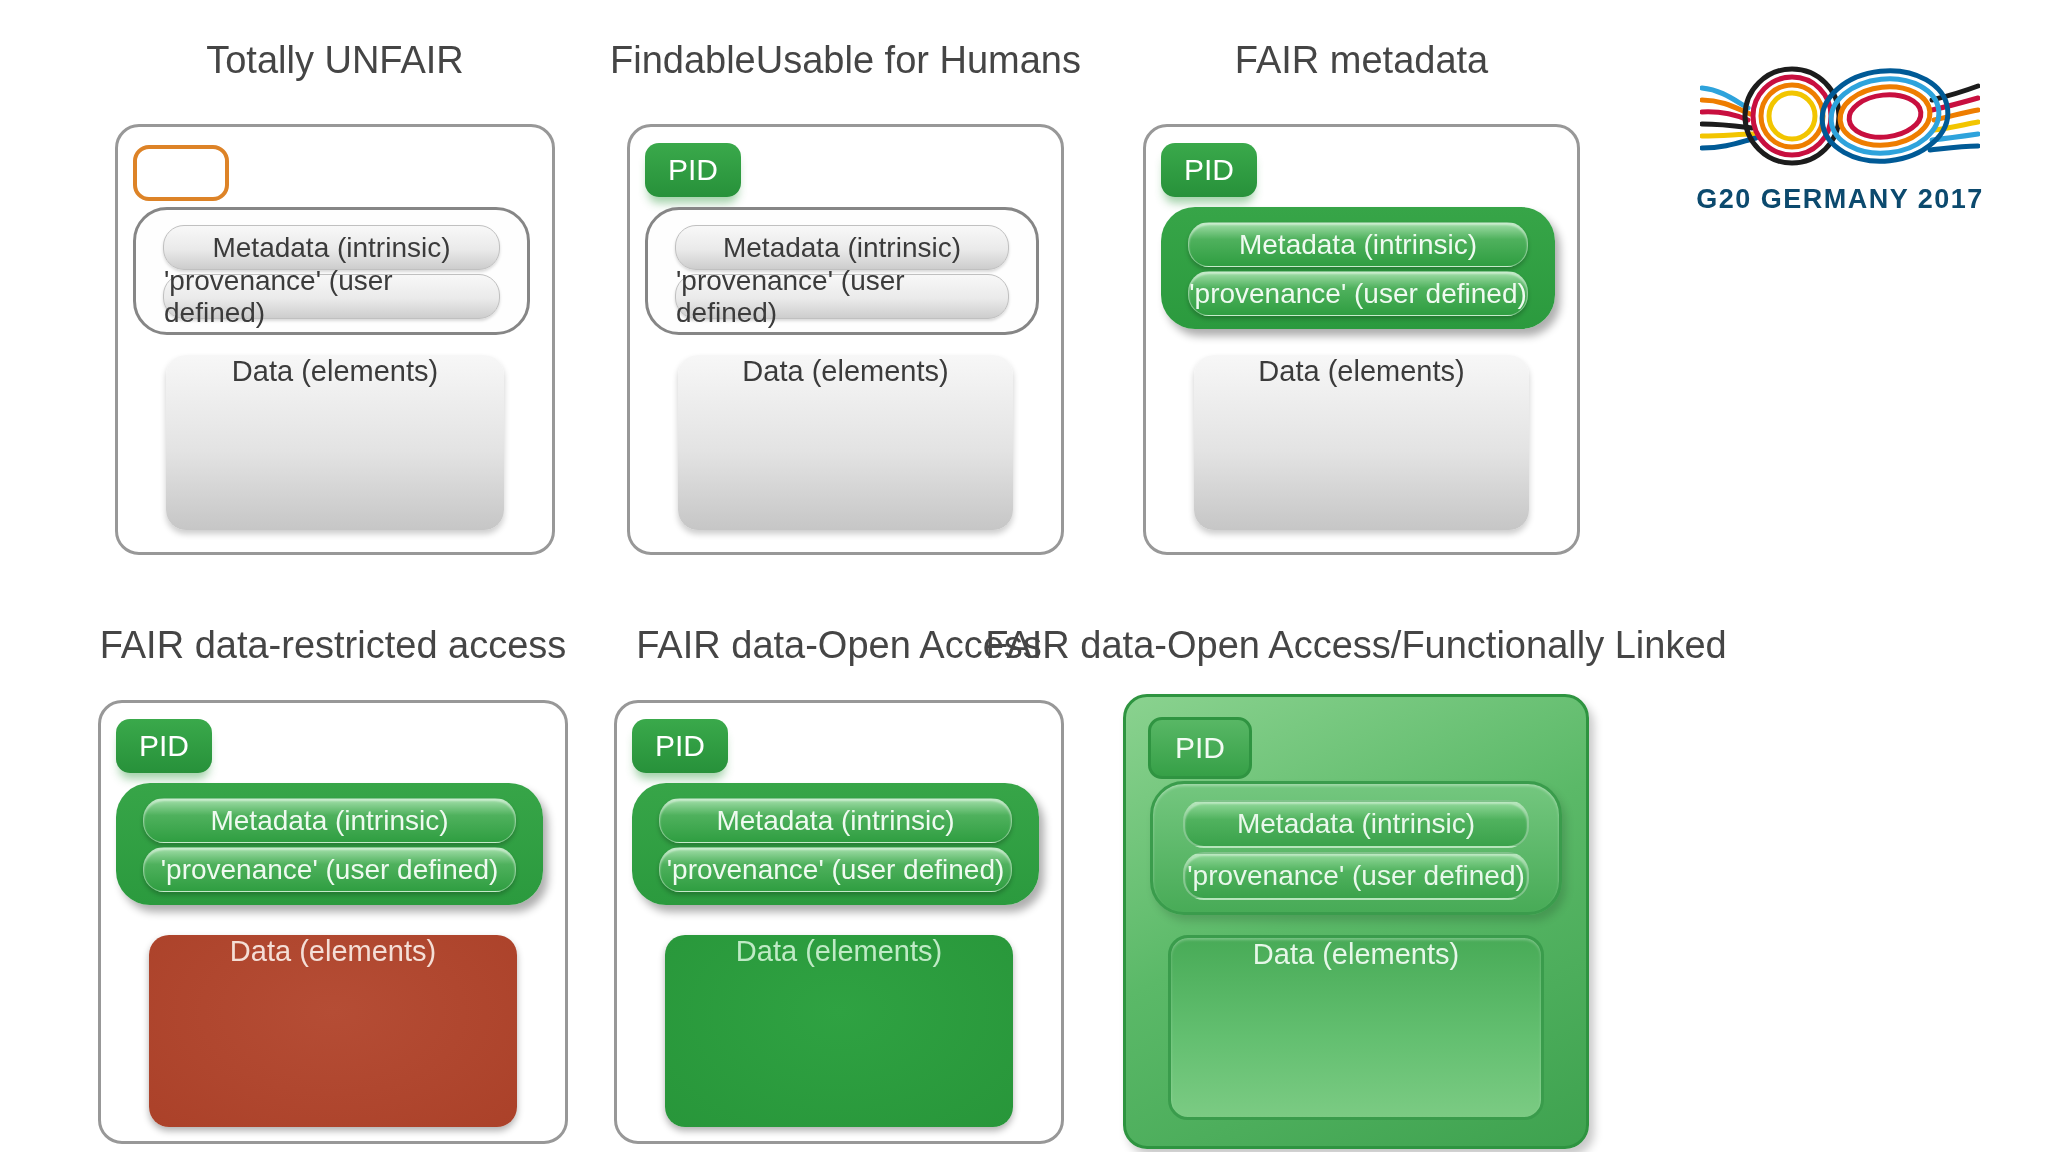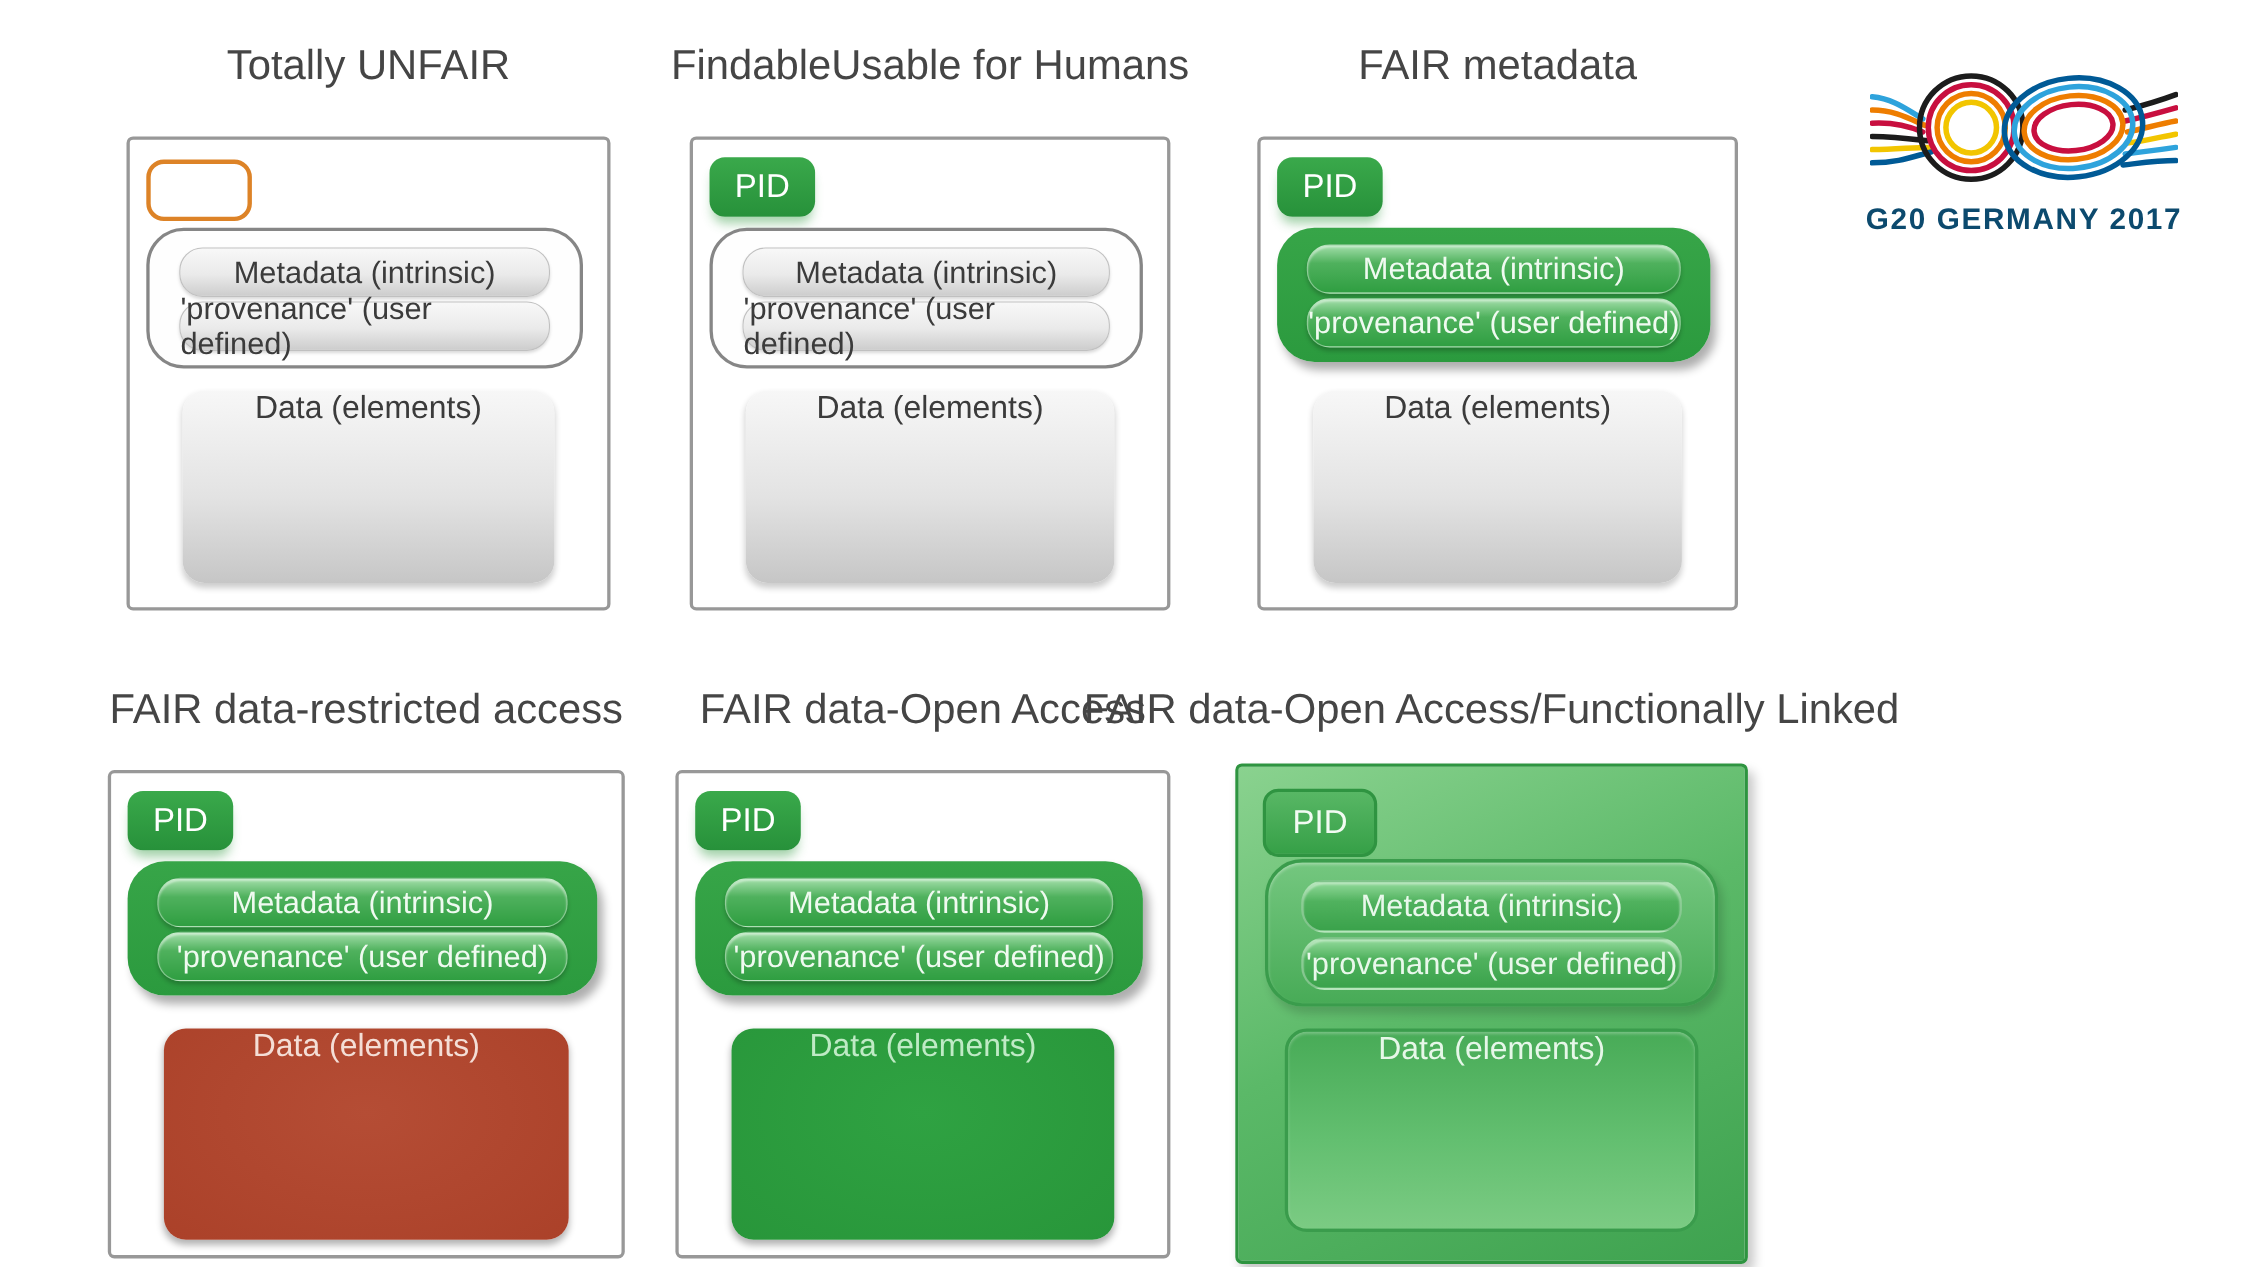--- a/index.html
+++ b/index.html
@@ -16,21 +16,21 @@
   .p6{left:1123px;width:466px;}
 
   .panel-title{
     position:absolute;left:50%;transform:translateX(-50%);
     display:flex;flex-direction:row;justify-content:flex-end;align-items:center;
     font-size:38px;line-height:47px;color:#454545;white-space:nowrap;text-align:center;
   }
   .row1 .panel-title{top:6px;height:108px;}
   .row2 .panel-title{top:590px;height:110px;}
 
-  .box{position:absolute;left:0;right:0;border-radius:6px;}
+  .box{position:absolute;left:0;right:0;border-radius:24px;}
   .row1 .box{top:124px;height:425px;}
   .row2 .box{top:700px;height:438px;}
   .box.white{background:#ffffff;border:3px solid #989898;}
   .box.green-full{
     top:694px;height:449px;
     background:linear-gradient(155deg,#8ad28f 0%,#5bb968 45%,#3ea24f 100%);
     border:3px solid #2e9440;box-shadow:5px 7px 10px rgba(0,0,0,0.22);
   }
 
   .pid{

